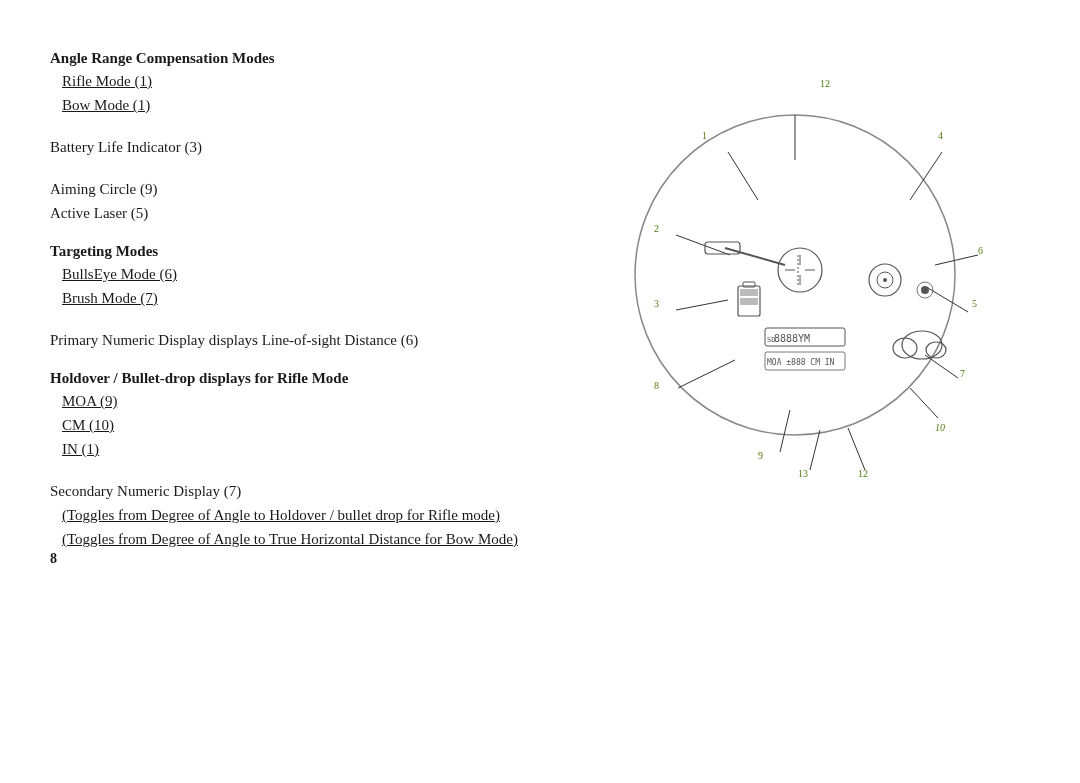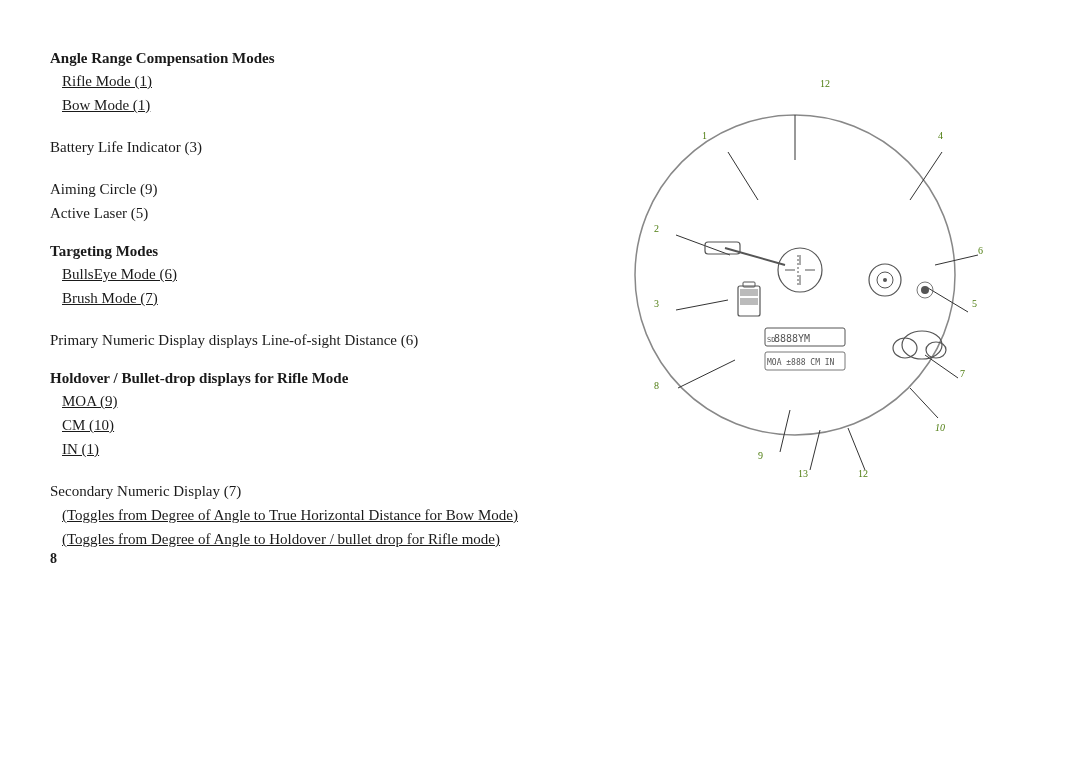--- a/index.html
+++ b/index.html
@@ -125,22 +125,22 @@
       <div class="section-indent">
         <div class="line">MOA (9)</div>
         <div class="line">CM (10)</div>
         <div class="line">IN (1)</div>
       </div>
     </div>
 
     <div class="section">
       <div class="line">Secondary Numeric Display (7)</div>
       <div class="section-indent">
+        <div class="line">(Toggles from Degree of Angle to Holdover / bullet drop for Rifle mode)</div>
         <div class="line">(Toggles from Degree of Angle to True Horizontal Distance for Bow Mode)</div>
-        <div class="line">(Toggles from Degree of Angle to Holdover / bullet drop for Rifle mode)</div>
       </div>
     </div>
 
   </div>
 
   <div class="right-column">
     <div class="diagram-container">
 
       <svg class="diagram-svg" width="420" height="420" viewBox="0 0 420 420">
 

